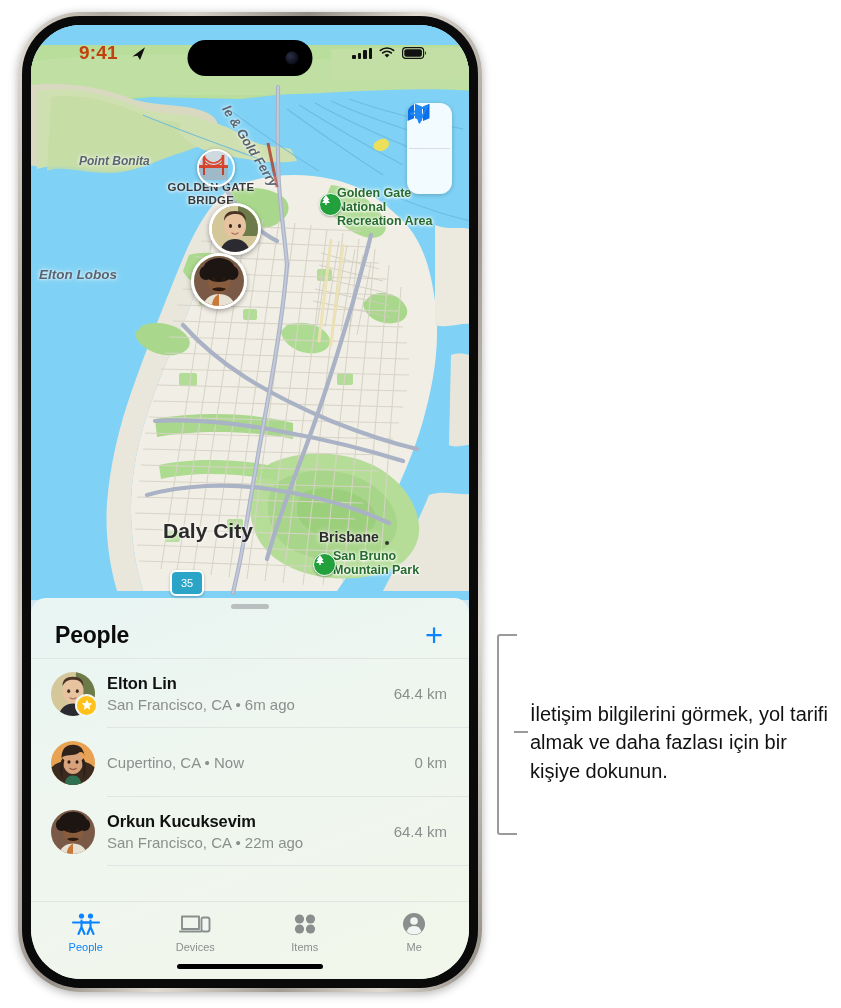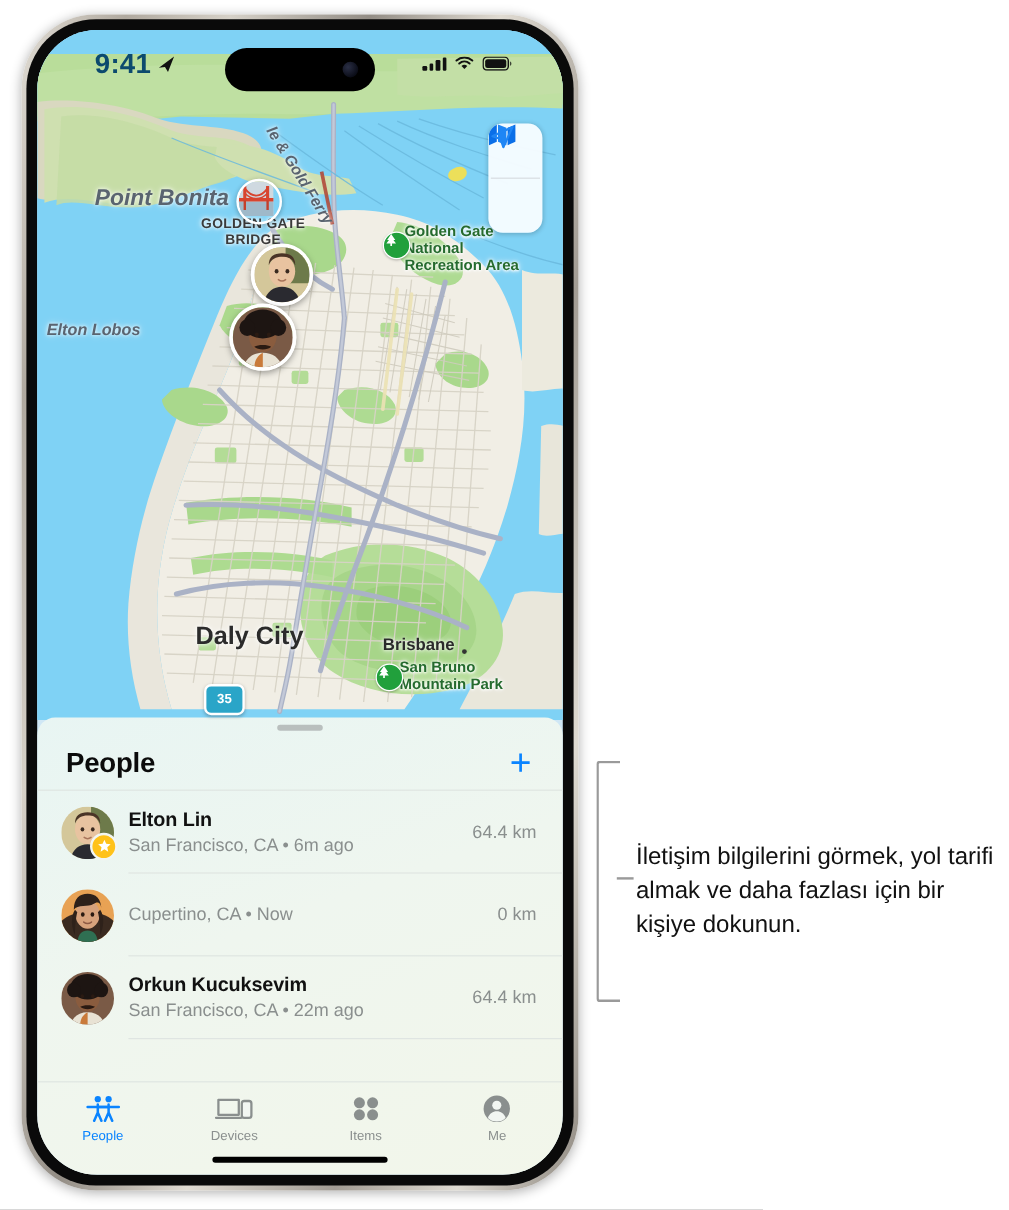--- a/index.html
+++ b/index.html
@@ -35,21 +35,21 @@
     text-shadow:0 0 3px rgba(255,255,255,.85),0 0 6px rgba(255,255,255,.7);}
   .lbl-park{color:#256b2e;text-align:center;
     text-shadow:0 0 3px #fff,0 0 5px #fff,0 1px 2px #fff;}
   .lbl-city{color:#2b2b2b;text-shadow:0 0 3px rgba(255,255,255,.9),0 0 6px rgba(255,255,255,.8);}
   .lbl-poi{color:#3a3a3a;letter-spacing:.3px;text-align:center;
     text-shadow:0 0 3px #fff,0 0 5px #fff;}
 
   
   #status-bar{position:absolute;left:0;top:0;width:100%;height:58px;z-index:40;}
   #status-time{position:absolute;left:48px;top:28px;transform:translateY(-50%);
-    font-size:23px;font-weight:bold;color:#0c4a6e;letter-spacing:.2px;}
+    font-size:19px;font-weight:bold;color:#c2410c;letter-spacing:.2px;}
   #loc-arrow{position:absolute;left:100px;top:21px;}
   #dynamic-island{position:absolute;left:50%;top:15px;transform:translateX(-50%);
     width:125px;height:36px;border-radius:20px;background:#000;}
   #island-cam{position:absolute;right:14px;top:50%;transform:translateY(-50%);
     width:13px;height:13px;border-radius:50%;
     background:radial-gradient(circle at 35% 35%,#2a2f45,#0b0d18 70%);}
   #status-right{position:absolute;right:42px;top:28px;transform:translateY(-50%);
     display:flex;align-items:center;gap:7px;}
   .bar{width:3.5px;background:#111;border-radius:1px;display:inline-block;}
 
@@ -65,21 +65,21 @@
     box-shadow:0 2px 5px rgba(0,0,0,.35);overflow:hidden;z-index:30;}
   .poi-pin{position:absolute;width:34px;height:34px;border-radius:50%;
     border:2.5px solid #fff;box-shadow:0 1px 4px rgba(0,0,0,.3);
     overflow:hidden;z-index:28;}
   .park-dot{position:absolute;width:21px;height:21px;border-radius:50%;
     background:#21a03c;border:1.5px solid #fff;box-shadow:0 1px 2px rgba(0,0,0,.25);
     display:flex;align-items:center;justify-content:center;z-index:26;}
   #hwy-shield{position:absolute;left:139px;top:545px;width:30px;height:22px;
     border-radius:6px;background:#2aa5c8;border:2px solid #fff;
     display:flex;align-items:center;justify-content:center;
-    color:#fff;font-size:11px;font-weight:bold;
+    color:#fff;font-size:11px;font-weight:normal;
     box-shadow:0 1px 3px rgba(0,0,0,.25);z-index:26;}
 
   
   #sheet{position:absolute;left:0;top:573px;width:100%;bottom:0;
     background:linear-gradient(160deg,#e8f5f3 0%,#eff6ef 45%,#f2f6ea 100%);
     border-top-left-radius:12px;border-top-right-radius:12px;border-radius:15px;}
   #grabber{position:absolute;left:50%;top:6px;transform:translateX(-50%);
     width:38px;height:5px;border-radius:3px;background:#b9bfbe;}
   #sheet-header{position:absolute;left:0;top:14px;width:100%;height:46px;
     display:flex;align-items:center;justify-content:space-between;
@@ -281,21 +281,21 @@
           </g>
 
           <path d="M346,116 C352,112 358,114 358,119 C358,124 350,128 345,125 C341,123 342,118 346,116 Z" fill="#ecdf5a"></path>
 
           <g stroke="#b04a3a" stroke-width="3" fill="none" opacity=".9">
             <path d="M237,118 L246,162"></path>
           </g>
         </g>
       </svg>
 
-      <div class="map-label lbl-water" style="left:48px;top:130px;font-size:19px;">Point Bonita</div>
+      <div class="map-label lbl-water" style="left:48px;top:130px;font-size:12px;">Point Bonita</div>
       <div class="map-label lbl-water" style="left:8px;top:242px;font-size:13.5px;">Elton Lobos</div>
       <div class="map-label lbl-water" style="left:200px;top:78px;font-size:13px;transform:rotate(58deg);transform-origin:left top;">le &amp; Gold Ferry</div>
       <div class="map-label lbl-water" style="left:392px;top:82px;font-size:13px;transform:rotate(62deg);transform-origin:left top;">Ti</div>
 
       <div class="poi-pin" style="left:166px;top:124px;">
         <svg width="29" height="29" viewBox="0 0 29 29">
           <rect width="29" height="29" fill="#cfd9e0"></rect>
           <rect y="17" width="29" height="12" fill="#9fb9c9"></rect>
           <path d="M0,14 L29,14 L29,17 L0,17 Z" fill="#d8452f"></path>
           <path d="M5,4 L5,16 M24,4 L24,16" stroke="#d8452f" stroke-width="2.6"></path>

